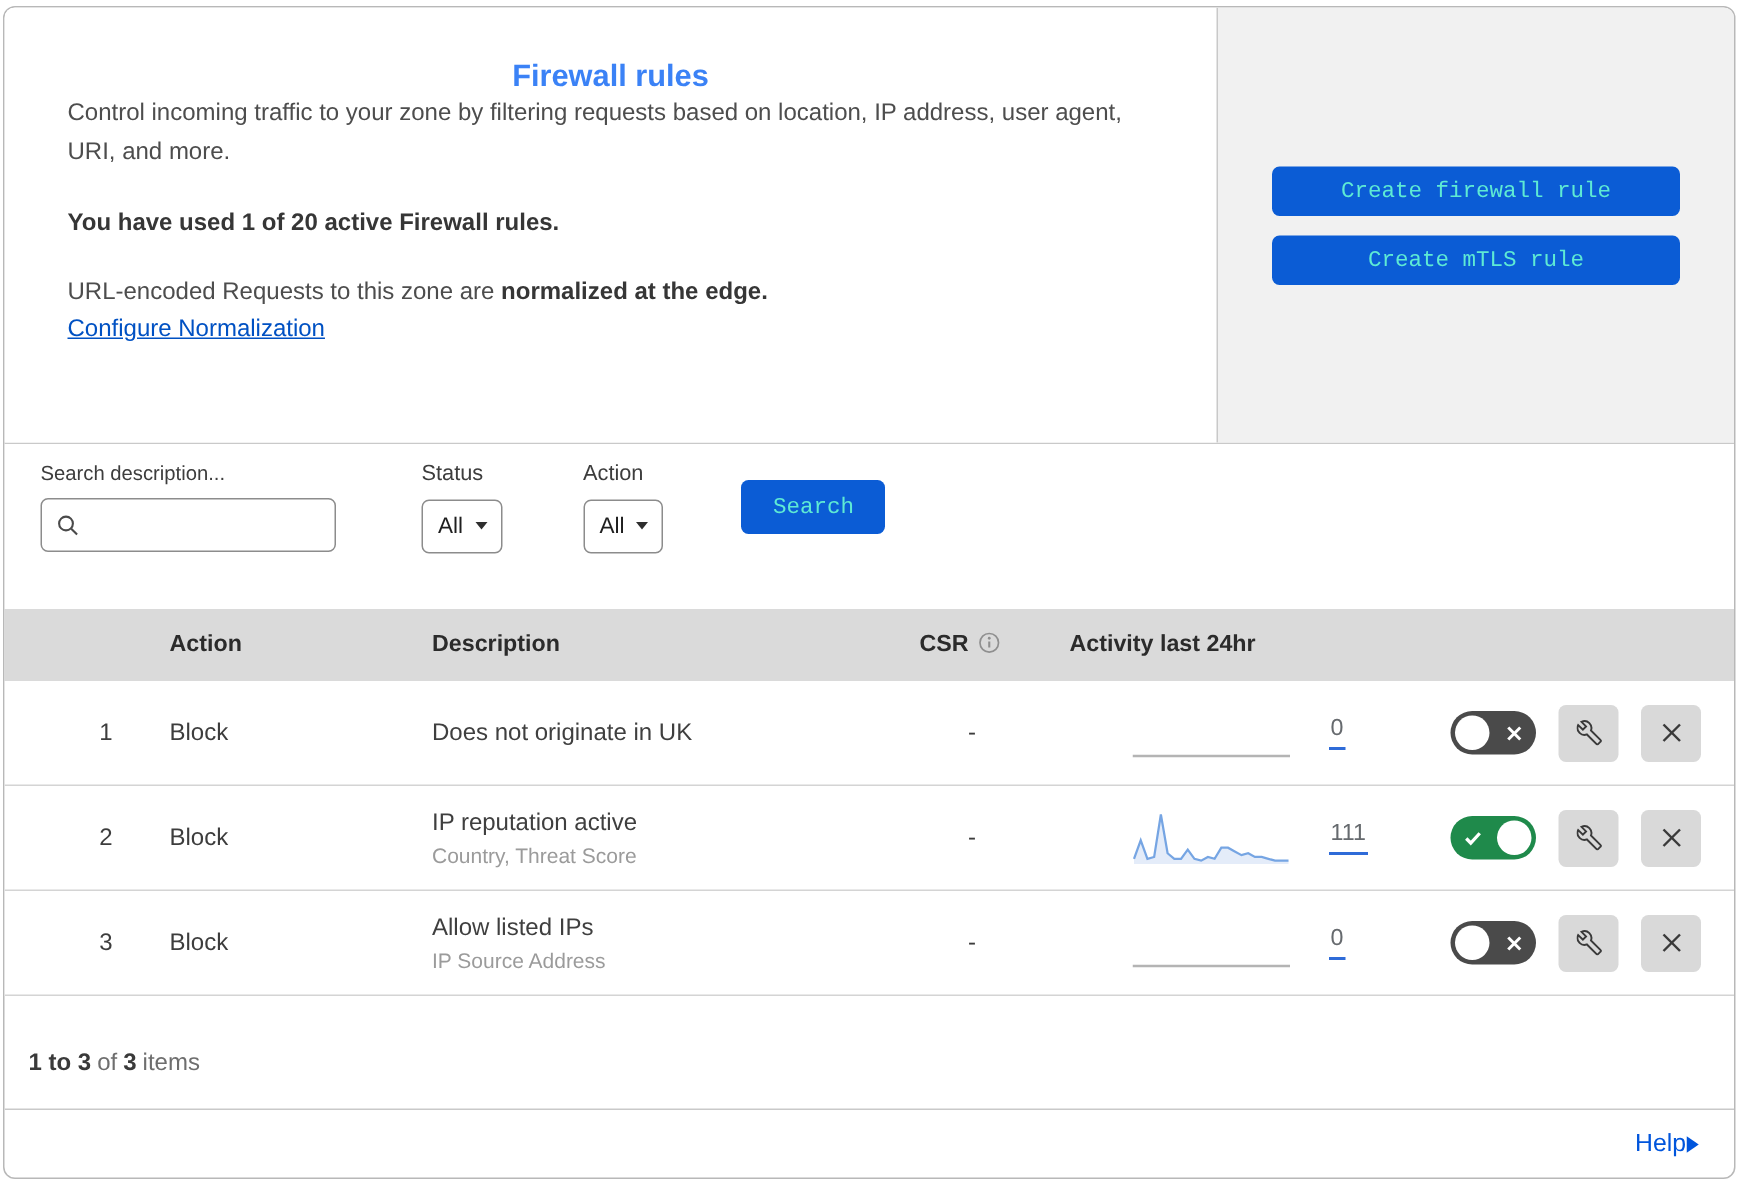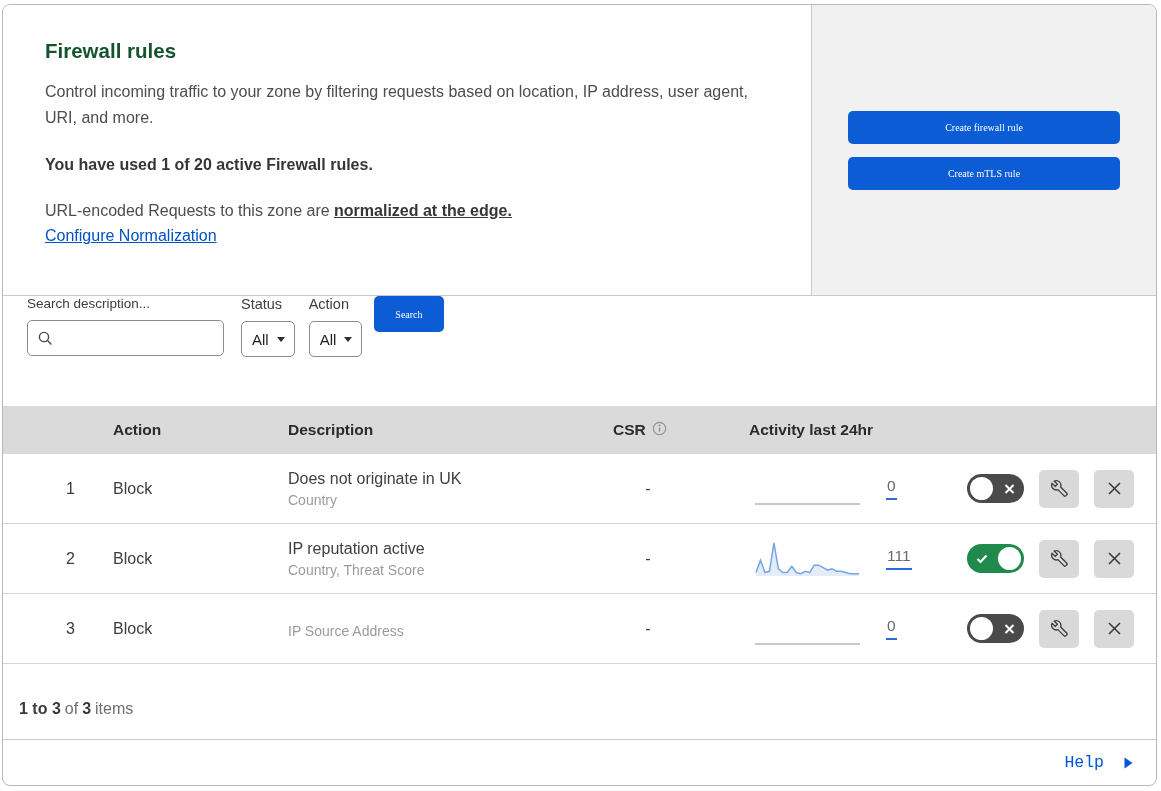--- a/index.html
+++ b/index.html
@@ -16,45 +16,46 @@
     border:1px solid #b8b8b8;
     border-radius:8px;
     overflow:hidden;
     display:flex; flex-direction:column;
     background:#fff;
   }
 
   
   .top { display:flex; height:291px; border-bottom:1px solid #c9c9c9; flex:none; }
   .top-left { flex:1; background:#fff; border-right:1px solid #c9c9c9; padding:34px 42px 0 42px; }
-  .page-title { margin:0 0 16px 0; font-size:20.5px; font-weight:600; color:#14532d; }
+  .page-title { margin:0 0 0 0; font-size:20.5px; font-weight:600; color:#3b82f6;text-align:center; }
   .desc { margin:0 0 25px 0; font-size:16px; line-height:1.63; color:#4d4d4d; max-width:730px; }
   .usage { margin:0 0 28px 0; font-size:16px; font-weight:700; color:#363636; }
   .norm { margin:0 0 7px 0; font-size:16px; color:#4d4d4d; }
-  .norm strong { color:#363636;text-decoration:underline; }
+  .norm strong { color:#363636; }
   .cfg-link { font-size:16px; color:#0051c3; text-decoration:underline; cursor:pointer; }
   .top-right {
     width:344px; background:#f1f1f1;
     display:flex; flex-direction:column; justify-content:center; align-items:center;
     gap:13px; padding:0 36px;
   }
   .btn-primary {
     width:100%; height:33px;
-    background:#0b5cd5; color:#ffffff;
+    background:#0b5cd5; color:#5eead4;
     border:none; border-radius:5px;
-    font-family:Liberation Serif, serif;
-    font-size:10px; cursor:pointer;
+    font-family:Liberation Mono, monospace;
+    font-size:15px; cursor:pointer;
   }
 
   
   .filterbar {
     flex:none; height:110px;
-    display:flex; align-items:flex-start;
+    display:flex; align-items:center;
     padding:0 22px 26px 24px;
     background:#fff;
+    gap:40px;
   }
   .field { display:flex; flex-direction:column; }
   .field-label { font-size:13.5px; color:#3d3d3d; margin-bottom:9px; }
   .field-label.lg { font-size:14.5px; }
   .searchbox {
     width:197px; height:36px;
     border:1px solid #8c8c8c; border-radius:5px;
     display:flex; align-items:center; gap:7px; padding:0 10px;
     background:#fff;
   }
@@ -135,22 +136,22 @@
     border-bottom:1px solid #c9c9c9;
     font-size:16px; color:#6e6e6e;
   }
   .pagination strong { color:#3a3a3a; margin:0 4px; }
   .pagination strong:first-child { margin-left:0; }
   .helpbar {
     flex:1; display:flex; align-items:center; justify-content:flex-end;
     padding:0 23px;
   }
   .help-link {
-    display:flex; align-items:center; gap:20px;
-    color:#0055dc; font-size:16.5px; text-decoration:none; cursor:pointer;font-family:Liberation Mono, monospace;
+    display:flex; align-items:center; gap:0;
+    color:#0055dc; font-size:16.5px; text-decoration:none; cursor:pointer;
   }
 </style>
 </head>
 <body>
 
 <div class="card">
 
   <div class="top">
     <div class="top-left">
       <h1 class="page-title">Firewall rules</h1>
@@ -202,30 +203,29 @@
     <div class="col-csr">
       <span>CSR</span>
       <span style="display:flex;">
         <svg width="15" height="15" viewBox="0 0 16 16">
             <circle cx="8" cy="8" r="6.6" fill="none" stroke="#8f8f8f" stroke-width="1.2"></circle>
             <line x1="8" y1="7.1" x2="8" y2="11.3" stroke="#8f8f8f" stroke-width="1.5"></line>
             <circle cx="8" cy="4.8" r="1" fill="#8f8f8f"></circle>
           </svg>
       </span>
     </div>
-    <div class="col-activity" style="padding-left:0;margin-left:36px;">Activity last 24hr</div>
+    <div class="col-activity" style="padding-left:0;">Activity last 24hr</div>
     <div class="col-controls"></div>
   </div>
 
   <div class="trow">
     <div class="col-idx">1</div>
     <div class="col-action">Block</div>
     <div class="col-desc">
       <div class="rule-title">Does not originate in UK</div>
-      <div class="rule-fields">Country</div>
     </div>
     <div class="col-csr">-</div>
     <div class="col-activity">
       <div class="spark">
           <svg width="105" height="44">
             <line x1="0" y1="37" x2="105" y2="37" stroke="#b4b4b4" stroke-width="1.6"></line>
           </svg>
         </div>
       <a class="count-link">0</a>
     </div>
@@ -298,20 +298,21 @@
             </svg>
           </span>
       </button>
     </div>
   </div>
 
   <div class="trow">
     <div class="col-idx">3</div>
     <div class="col-action">Block</div>
     <div class="col-desc">
+      <div class="rule-title">Allow listed IPs</div>
       <div class="rule-fields">IP Source Address</div>
     </div>
     <div class="col-csr">-</div>
     <div class="col-activity">
       <div class="spark">
           <svg width="105" height="44">
             <line x1="0" y1="37" x2="105" y2="37" stroke="#b4b4b4" stroke-width="1.6"></line>
           </svg>
         </div>
       <a class="count-link">0</a>

